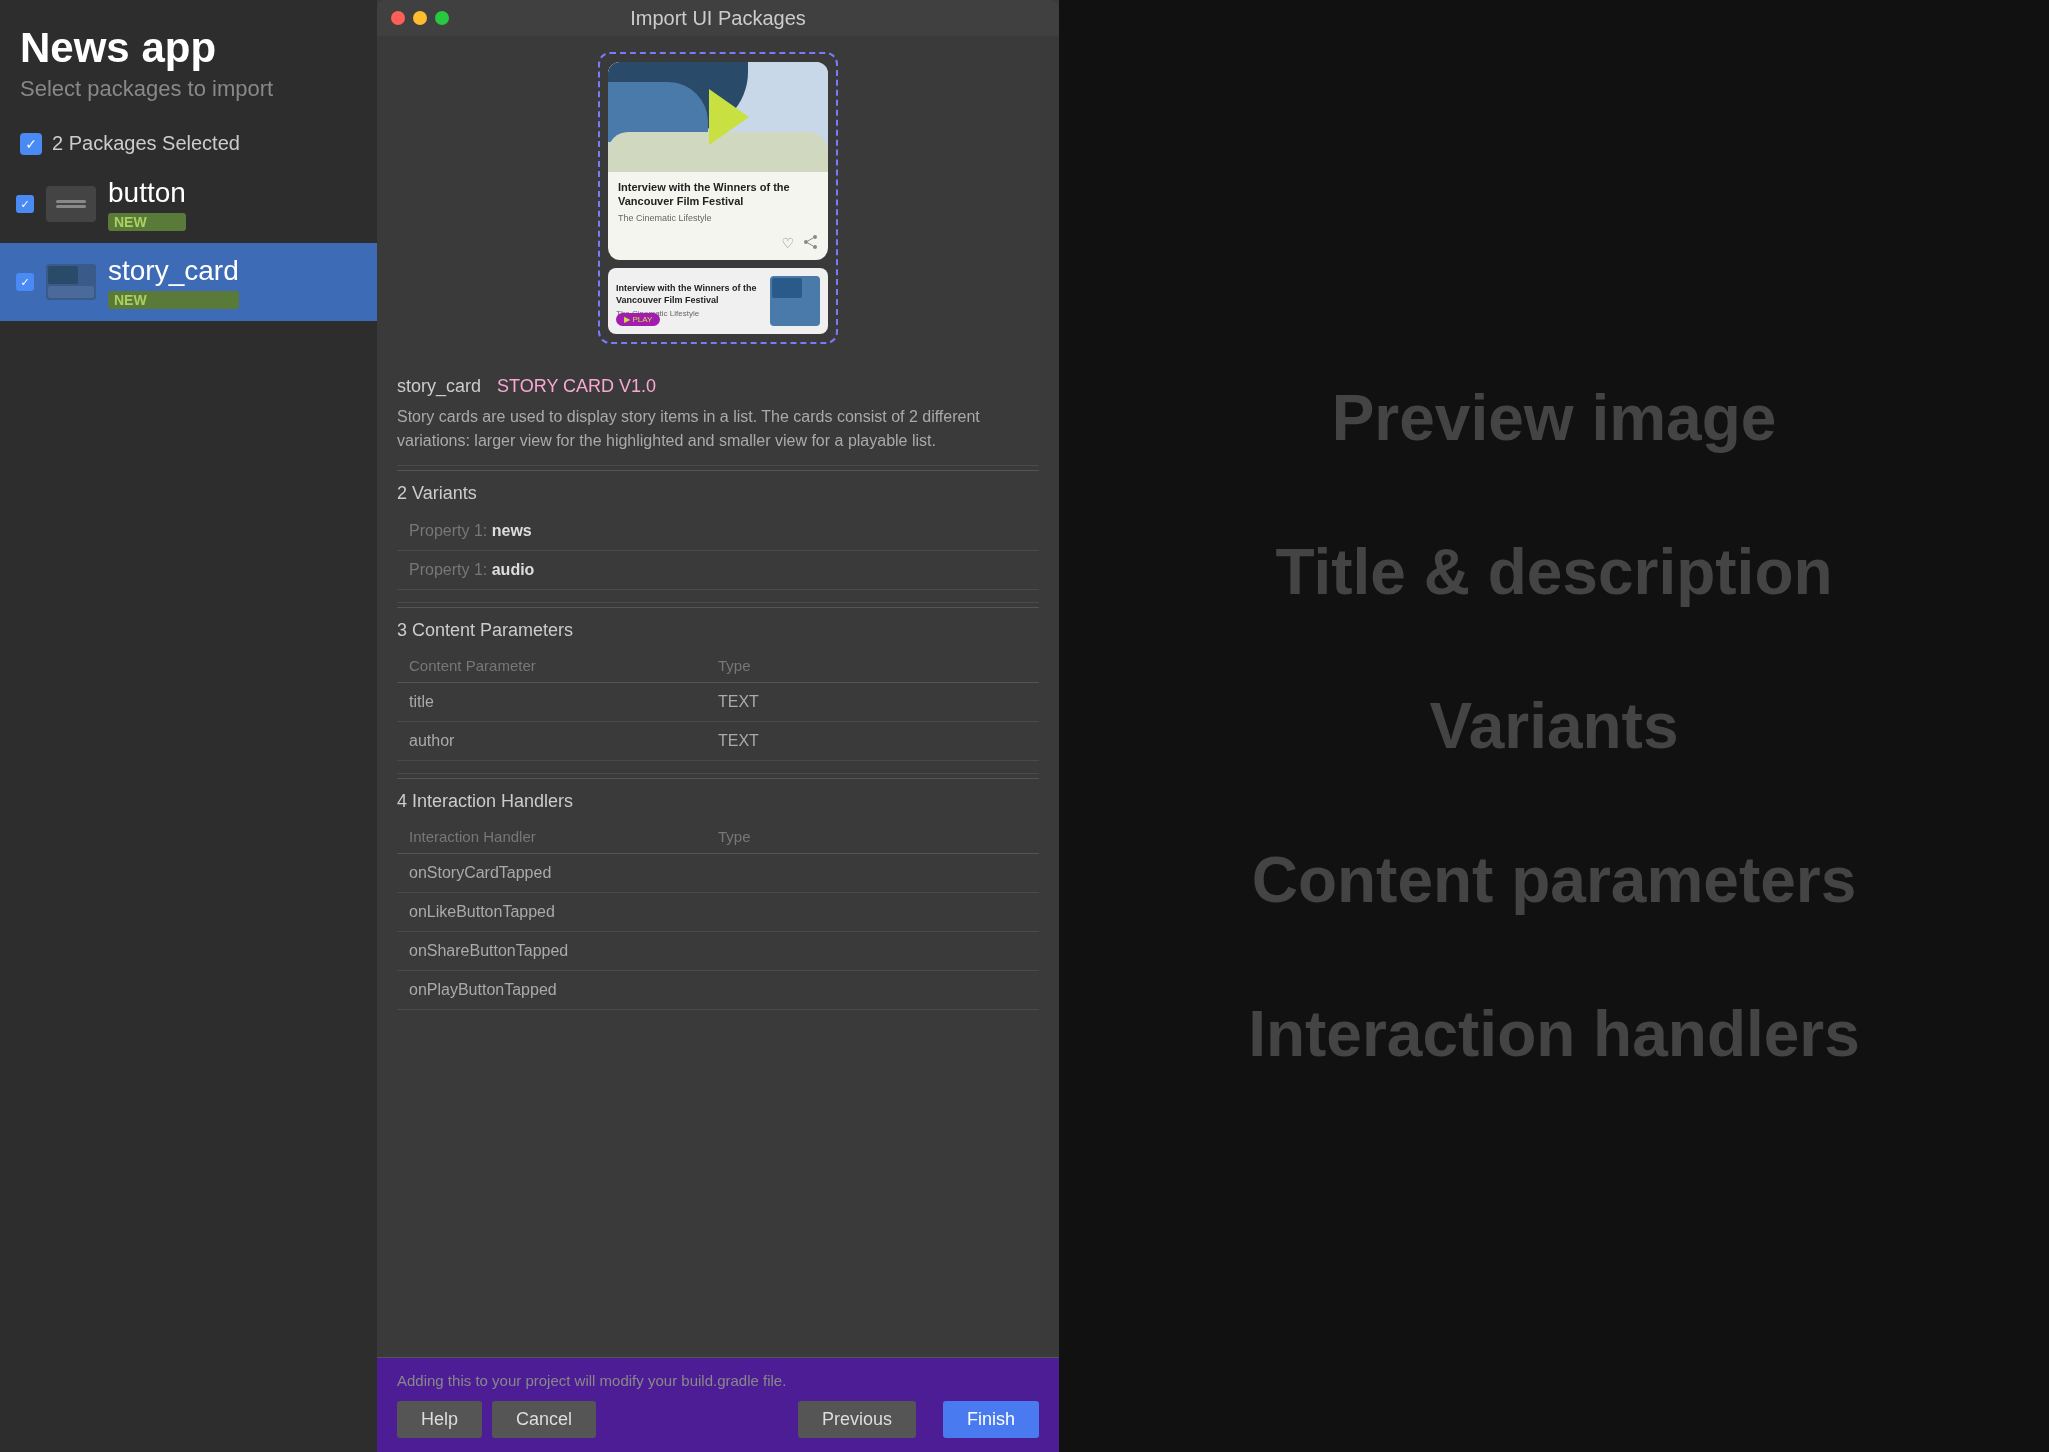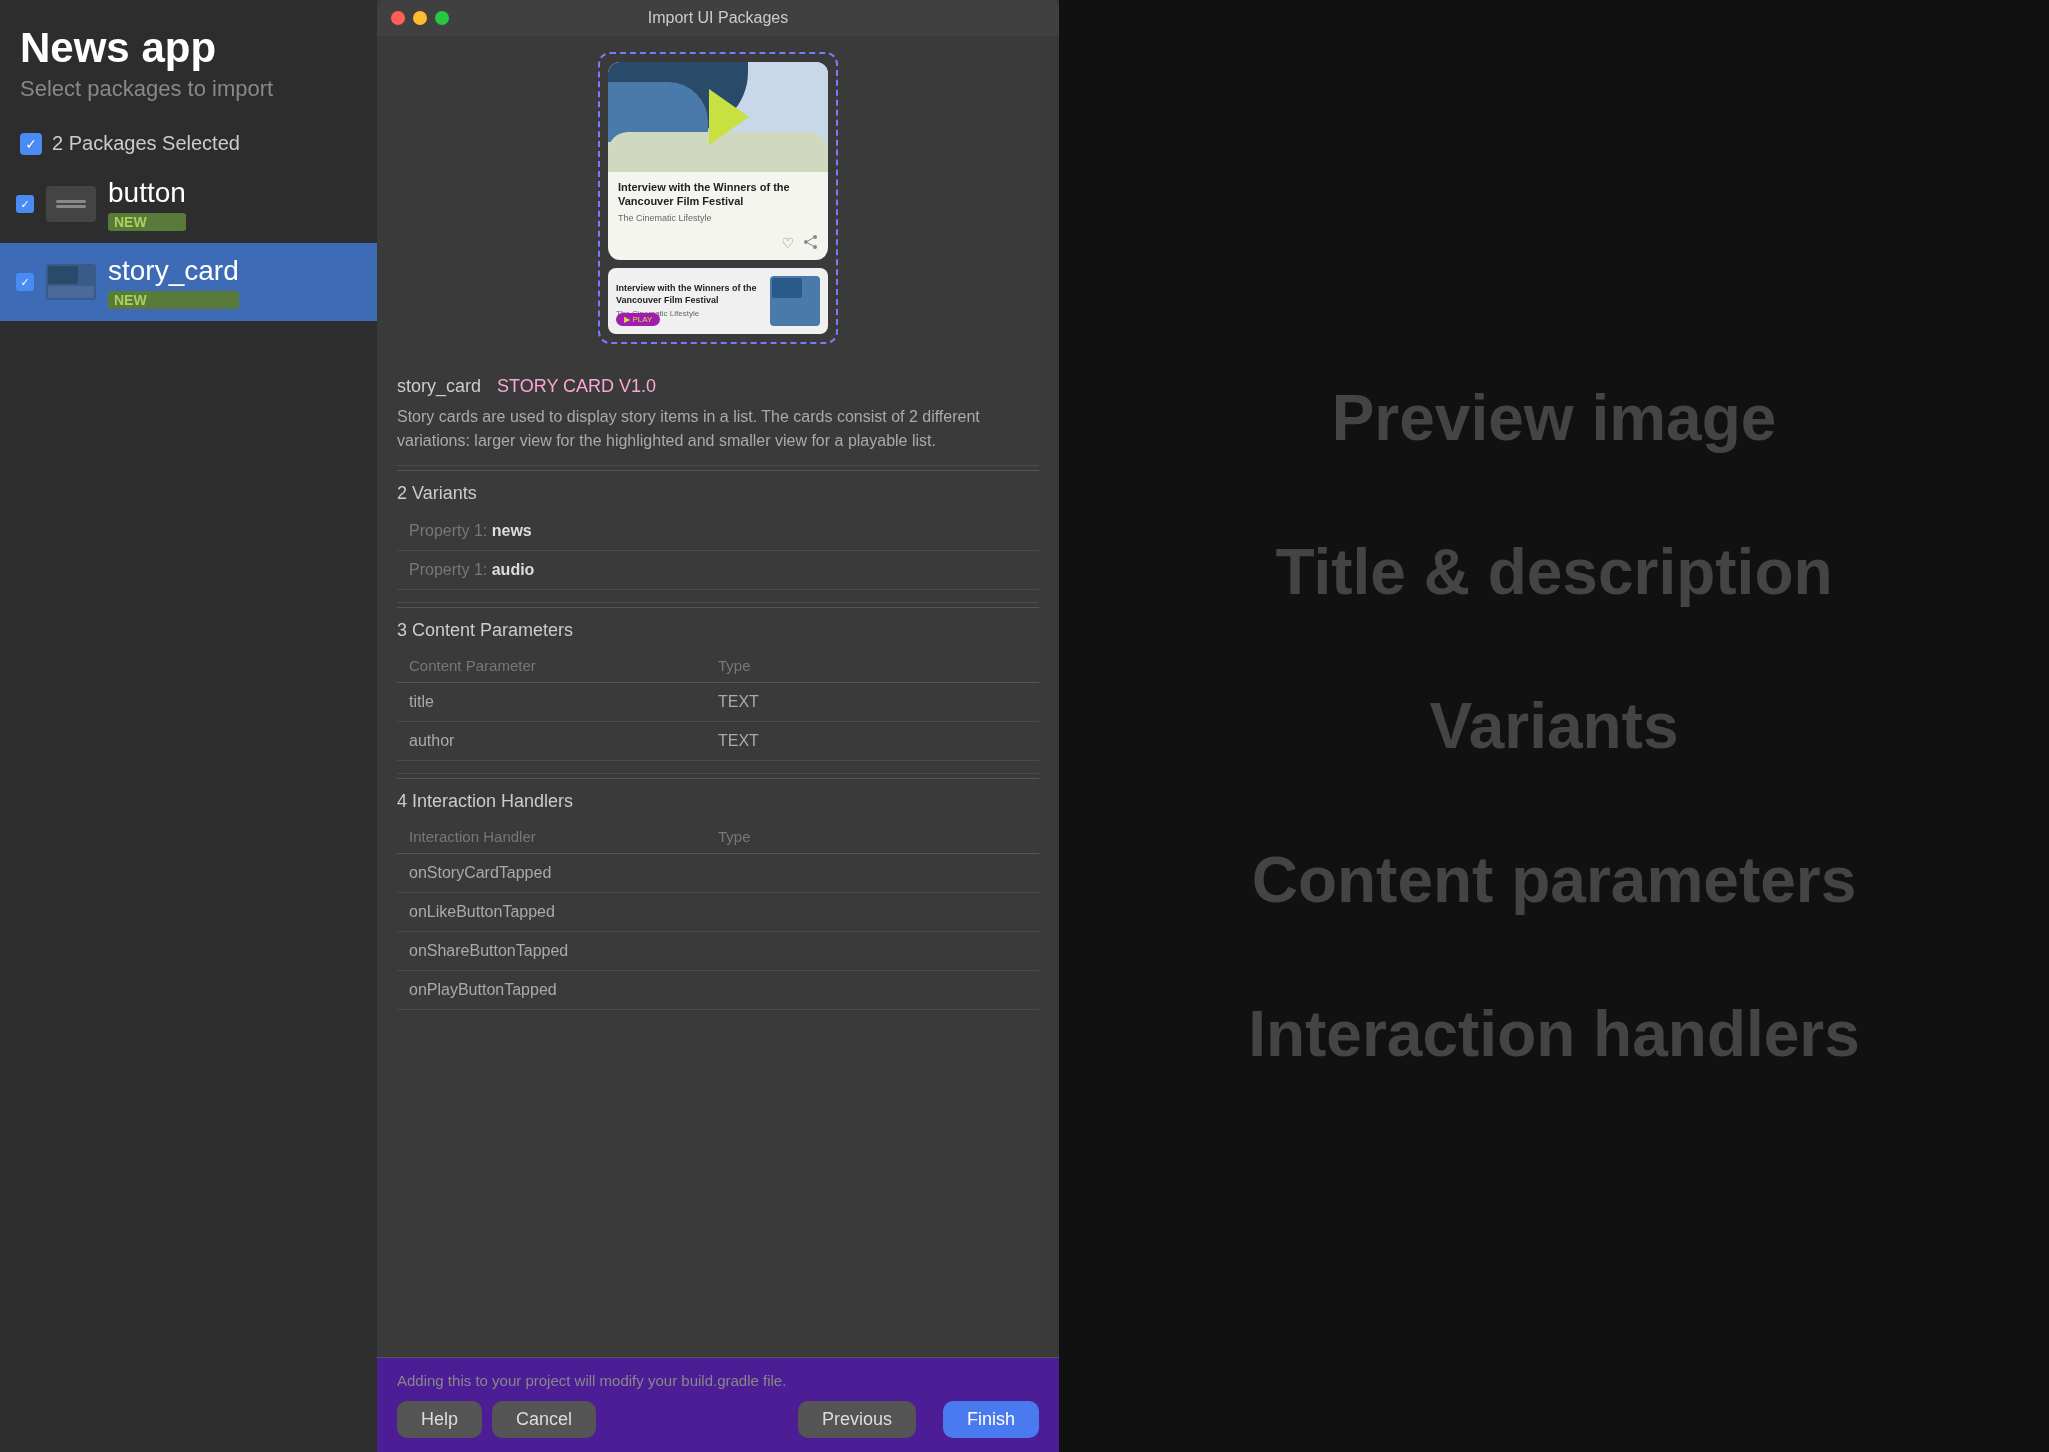--- a/index.html
+++ b/index.html
@@ -153,21 +153,21 @@
       background: #404040;
       height: 36px;
       display: flex;
       align-items: center;
       justify-content: center;
       position: relative;
       border-radius: 8px 8px 0 0;
     }
 
     .titlebar-title {
-      font-size: 16px;
+      font-size: 20px;
       color: #ccc;
       font-weight: 500;
     }
 
     .traffic-lights {
       position: absolute;
       left: 14px;
       display: flex;
       gap: 8px;
     }
@@ -430,21 +430,21 @@
       gap: 10px;
     }
 
     .footer-right-buttons {
       display: flex;
       gap: 27px;
     }
 
     .btn {
       padding: 8px 24px;
-      border-radius: 10px;
+      border-radius: 3px;
       font-size: 18px;
       cursor: pointer;
       border: none;
       font-family: inherit;
     }
 
     .btn-secondary {
       background: #555;
       color: #ddd;
     }

